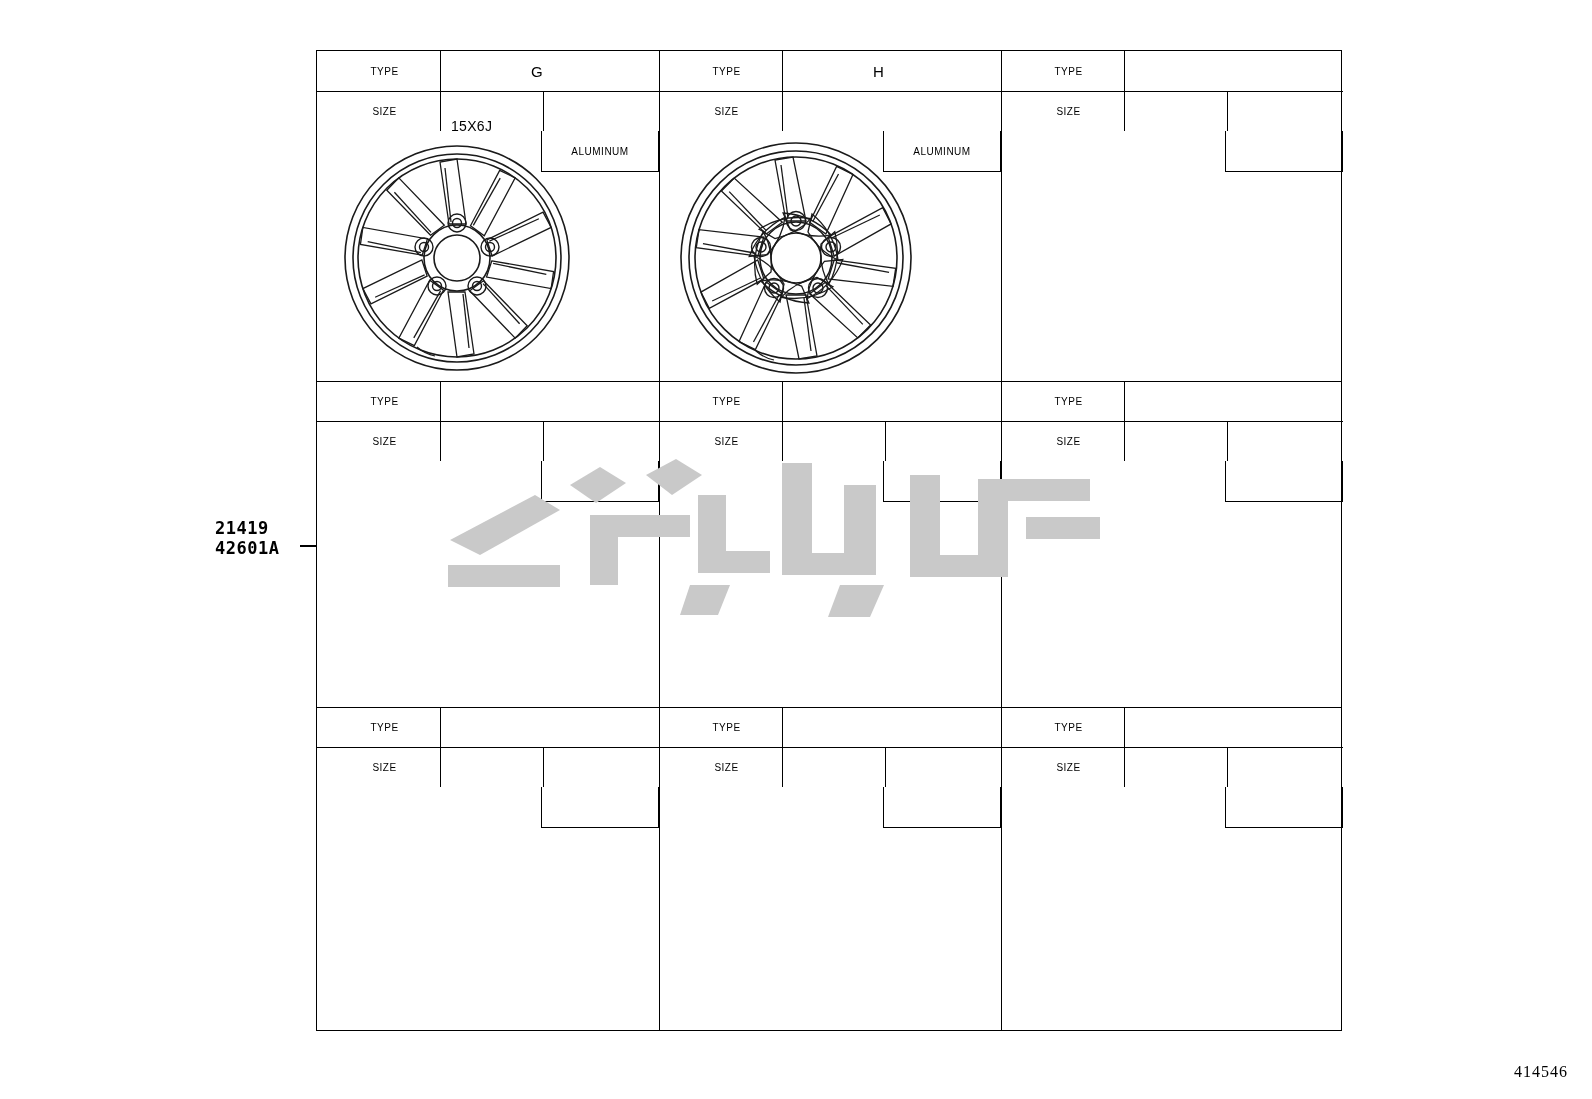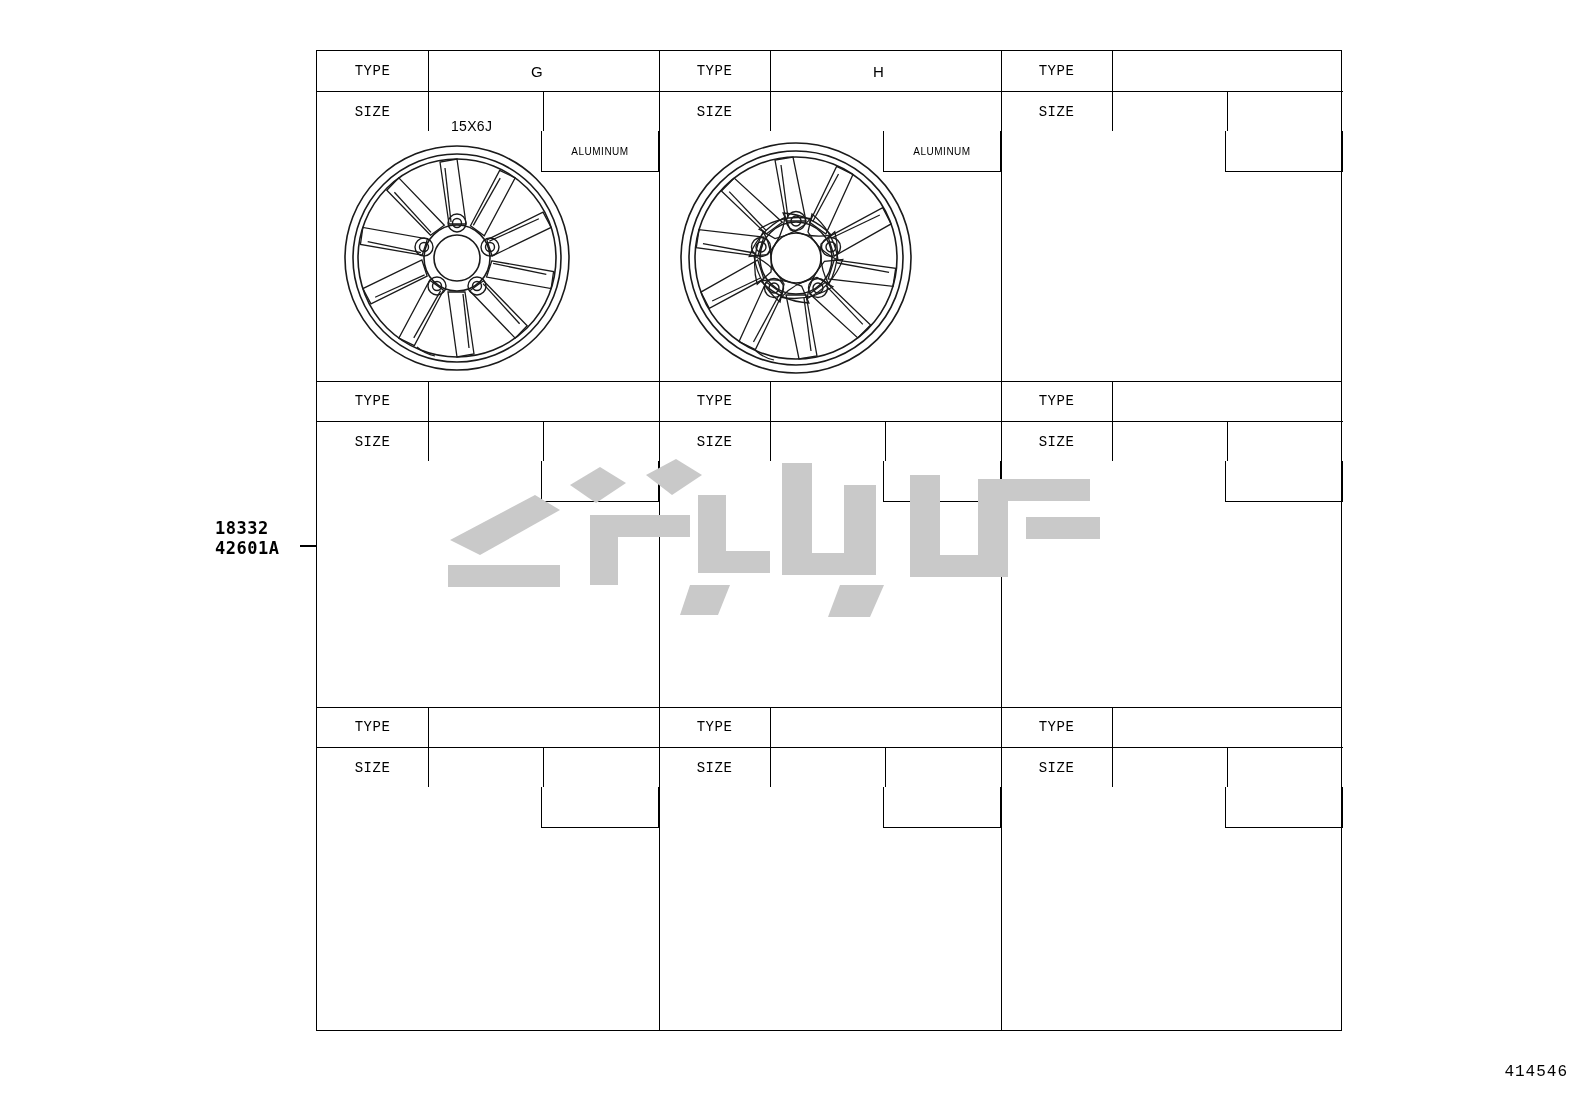--- a/index.html
+++ b/index.html
@@ -91,32 +91,31 @@
     left: 0;
     width: 342px;
     height: 40px;
     box-sizing: border-box;
   }
   .hdr .row.r1 { top: 0; }
   .hdr .row.r2 { top: 40px; border-top: 1.5px solid #000; }
 
   .cell-label {
     position: absolute;
-    left: 0;
+    left: 12px;
     top: 0;
     width: 112px;
     height: 100%;
     box-sizing: border-box;
     border-right: 1.5px solid #000;
     display: flex;
     align-items: center;
     justify-content: center;
-    font-size: 14px;
+    font-size: 10px;
     letter-spacing: 0.5px;
-    font-family: Liberation Mono, monospace;
   }
   .cell-value {
     position: absolute;
     left: 112px;
     top: 0;
     width: 230px;
     height: 100%;
     box-sizing: border-box;
     display: flex;
     align-items: center;
@@ -176,32 +175,32 @@
     height: 175px;
     opacity: 1;
     pointer-events: none;
   }
 
   
   #figure-id {
     position: absolute;
     right: 24px;
     bottom: 18px;
-    font-family: Liberation Mono, monospace;
+    font-family: Liberation Serif, serif;
     font-size: 16px;
     letter-spacing: 1px;
   }
 </style>
 </head>
 <body>
 
 <div id="sheet">
 
   <div id="part-callout">
-    <span class="pn">18332</span>
+    <span class="pn">21419</span>
     <span class="pn">42601A</span>
   </div>
   <div id="leader-line"></div>
 
   <div id="grid">
 
     <div class="vsep c1"></div>
     <div class="vsep c2"></div>
 
     <div class="hsep" style="top:330px;"></div>

